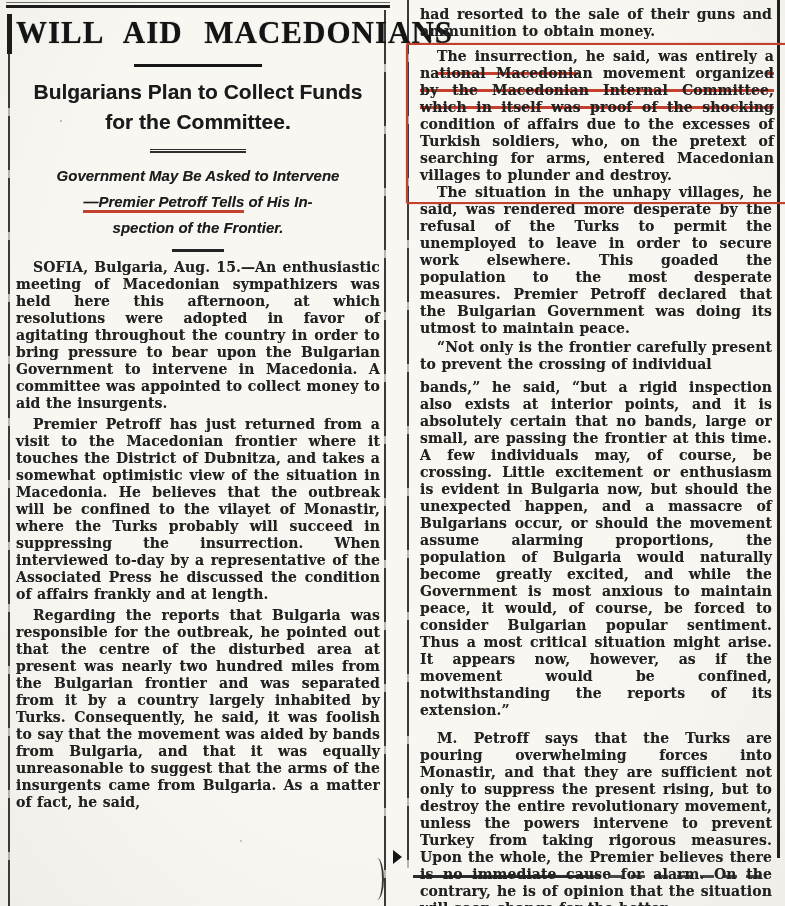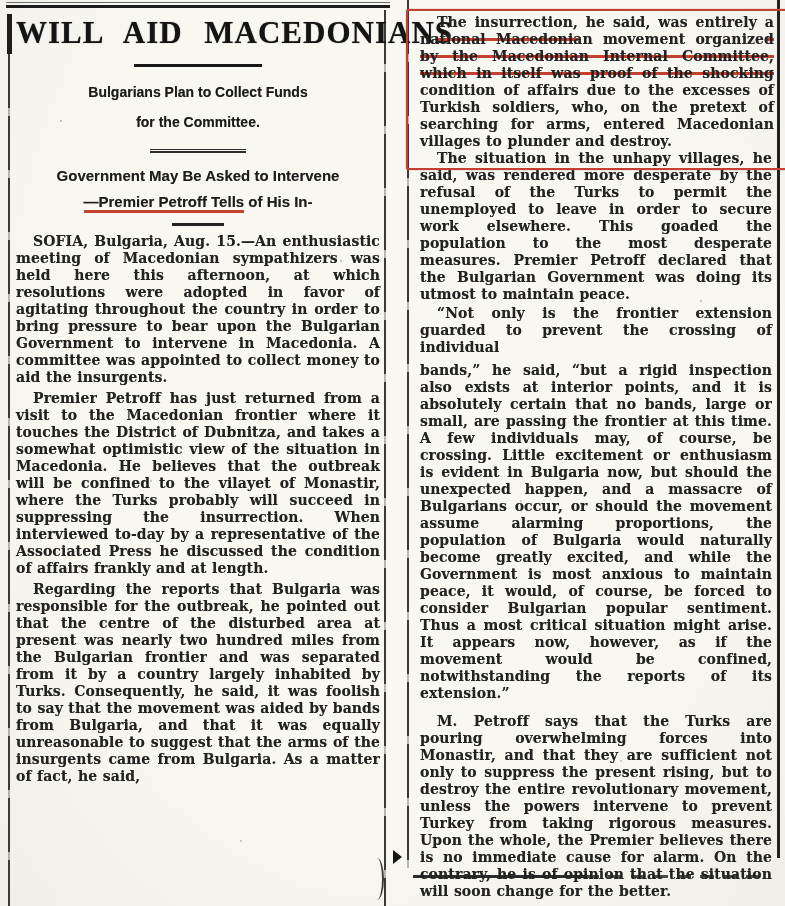--- a/index.html
+++ b/index.html
@@ -23,29 +23,30 @@
   .left-col{position:absolute;left:16px;top:12px;width:364px;}
   .headline{
     margin:2px 0 0 0;text-align:center;
     font-family:"Liberation Serif", serif;font-weight:700;
     font-size:31px;line-height:38px;letter-spacing:1px;word-spacing:13px;
     color:#141414;text-shadow:0 0 1px rgba(20,20,20,.55);white-space:nowrap;
   }
   .div1{width:128px;height:3px;background:#161616;margin:12px auto 10px auto;}
   .deck{
     font-family:"Liberation Sans", sans-serif;font-weight:700;
-    font-size:14px;line-height:30px;text-align:center;color:#1b1b1b;margin:0;
+    font-size:21px;line-height:30px;text-align:center;color:#1b1b1b;margin:0;
     text-shadow:0 0 .5px rgba(20,20,20,.5);
   }
   .div2{width:96px;height:4px;margin:12px auto 10px auto;
     background:linear-gradient(#2d2d2d 0 1.5px,rgba(0,0,0,0) 1.5px 2.5px,#2d2d2d 2.5px 4px);}
   .subdeck{
     font-family:"Liberation Sans", sans-serif;font-weight:700;
     font-size:15px;line-height:26px;text-align:center;color:#1d1d1d;margin:0;
     text-shadow:0 0 .5px rgba(20,20,20,.45);
+    font-style:italic;
   }
   .red-underline-deck{border-bottom:3px solid #c4402f;padding-bottom:0px;}
   .div3{width:52px;height:3px;background:#242424;margin:8px auto 7px auto;}
   
   .body-par{
     margin:0 0 4px 0;font-weight:700;font-size:14px;line-height:17px;
     text-align:justify;text-indent:17px;letter-spacing:.1px;word-spacing:.5px;
     color:#222;text-shadow:0 0 .4px rgba(30,30,30,.4);
   }
   .cont{text-indent:0;}
@@ -84,32 +85,34 @@
   <div class="speckle"></div>
 
   <div class="left-col">
     <h1 class="headline">WILL AID MACEDONIANS</h1>
     <div class="div1"></div>
     <p class="deck">Bulgarians Plan to Collect Funds</p>
     <p class="deck">for the Committee.</p>
     <div class="div2"></div>
     <p class="subdeck">Government May Be Asked to Intervene</p>
     <p class="subdeck"><span class="red-underline-deck">—Premier Petroff Tells</span><span> of His In-</span></p>
+    <p class="subdeck">spection of the Frontier.</p>
     <div class="div3"></div>
 
     <p class="body-par">SOFIA, Bulgaria, Aug. 15.—An enthusiastic meeting of Macedonian sympathizers was held here this afternoon, at which resolutions were adopted in favor of agitating throughout the country in order to bring pressure to bear upon the Bulgarian Government to intervene in Macedonia. A committee was appointed to collect money to aid the insurgents.</p>
     <p class="body-par">Premier Petroff has just returned from a visit to the Macedonian frontier where it touches the District of Dubnitza, and takes a somewhat optimistic view of the situation in Macedonia. He believes that the outbreak will be confined to the vilayet of Monastir, where the Turks probably will succeed in suppressing the insurrection. When interviewed to-day by a representative of the Associated Press he discussed the condition of affairs frankly and at length.</p>
     <p class="body-par gap-b6">Regarding the reports that Bulgaria was responsible for the outbreak, he pointed out that the centre of the disturbed area at present was nearly two hundred miles from the Bulgarian frontier and was separated from it by a country largely inhabited by Turks. Consequently, he said, it was foolish to say that the movement was aided by bands from Bulgaria, and that it was equally unreasonable to suggest that the arms of the insurgents came from Bulgaria. As a matter of fact, he said,</p>
   </div>
 
   <div class="right-col">
+    <p class="body-par cont" style="margin-bottom:2px;">had resorted to the sale of their guns and ammunition to obtain money.</p>
 
     <div class="red-box">
       <p class="body-par" style="margin:0;"><span class="ru">The insurrection,</span><span> he said, was entirely </span><span class="ru">a national Macedonian movement organized by the Macedonian Internal Committee,</span><span> which in itself was proof of the shocking condition of affairs due to the excesses of Turkish soldiers, who, on the pretext of searching for arms, entered Macedonian villages to plunder and destroy.</span></p>
     </div>
 
     <p class="body-par gap-b9">The situation in the unhapy villages, he said, was rendered more desperate by the refusal of the Turks to permit the unemployed to leave in order to secure work elsewhere. This goaded the population to the most desperate measures. Premier Petroff declared that the Bulgarian Government was doing its utmost to maintain peace.</p>
-    <p class="body-par gap-b6">“Not only is the frontier extension guarded to prevent the crossing of individual</p>
+    <p class="body-par gap-b6">“Not only is the frontier carefully present to prevent the crossing of individual</p>
     <p class="body-par cont gap-b11">bands,” he said, “but a rigid inspection also exists at interior points, and it is absolutely certain that no bands, large or small, are passing the frontier at this time. A few individuals may, of course, be crossing. Little excitement or enthusiasm is evident in Bulgaria now, but should the unexpected happen, and a massacre of Bulgarians occur, or should the movement assume alarming proportions, the population of Bulgaria would naturally become greatly excited, and while the Government is most anxious to maintain peace, it would, of course, be forced to consider Bulgarian popular sentiment. Thus a most critical situation might arise. It appears now, however, as if the movement would be confined, notwithstanding the reports of its extension.”</p>
     <p class="body-par">M. Petroff says that the Turks are pouring overwhelming forces into Monastir, and that they are sufficient not only to suppress the present rising, but to destroy the entire revolutionary movement, unless the powers intervene to prevent Turkey from taking rigorous measures. Upon the whole, the Premier believes there is no immediate cause for alarm. On the contrary, he is of opinion that the situation will soon change for the better.</p>
   </div>
 
 </div>
 
 </body></html>

